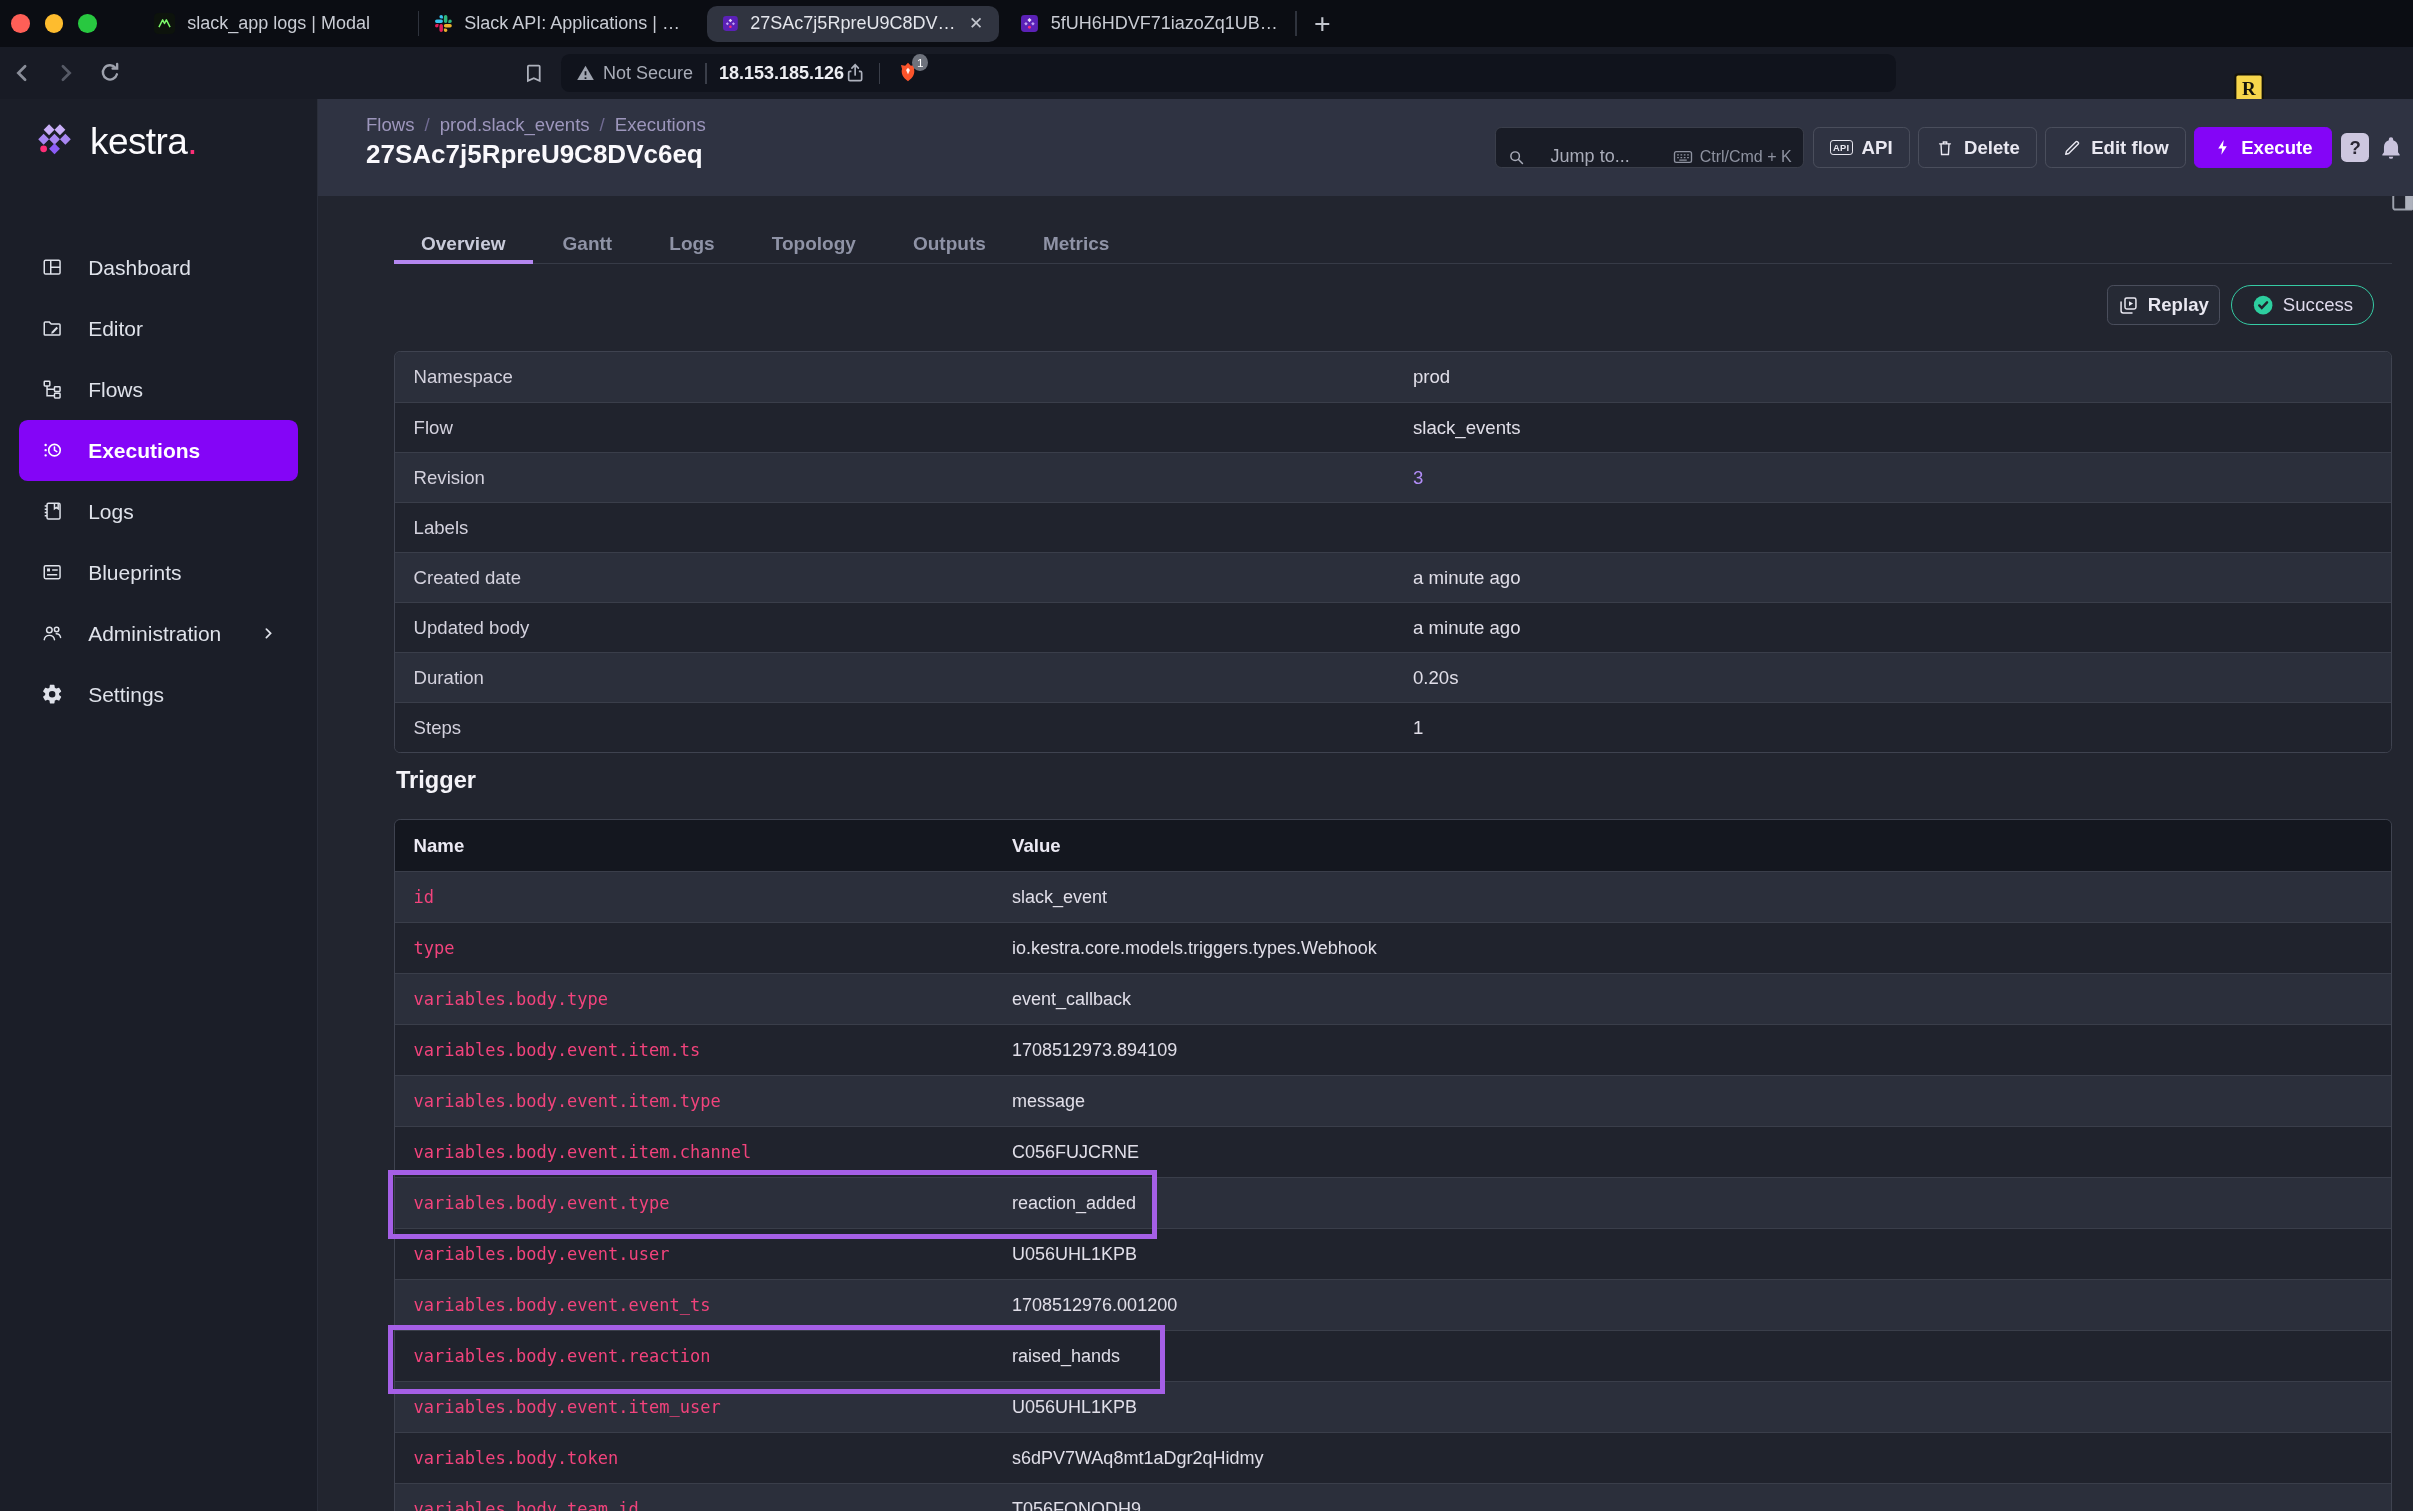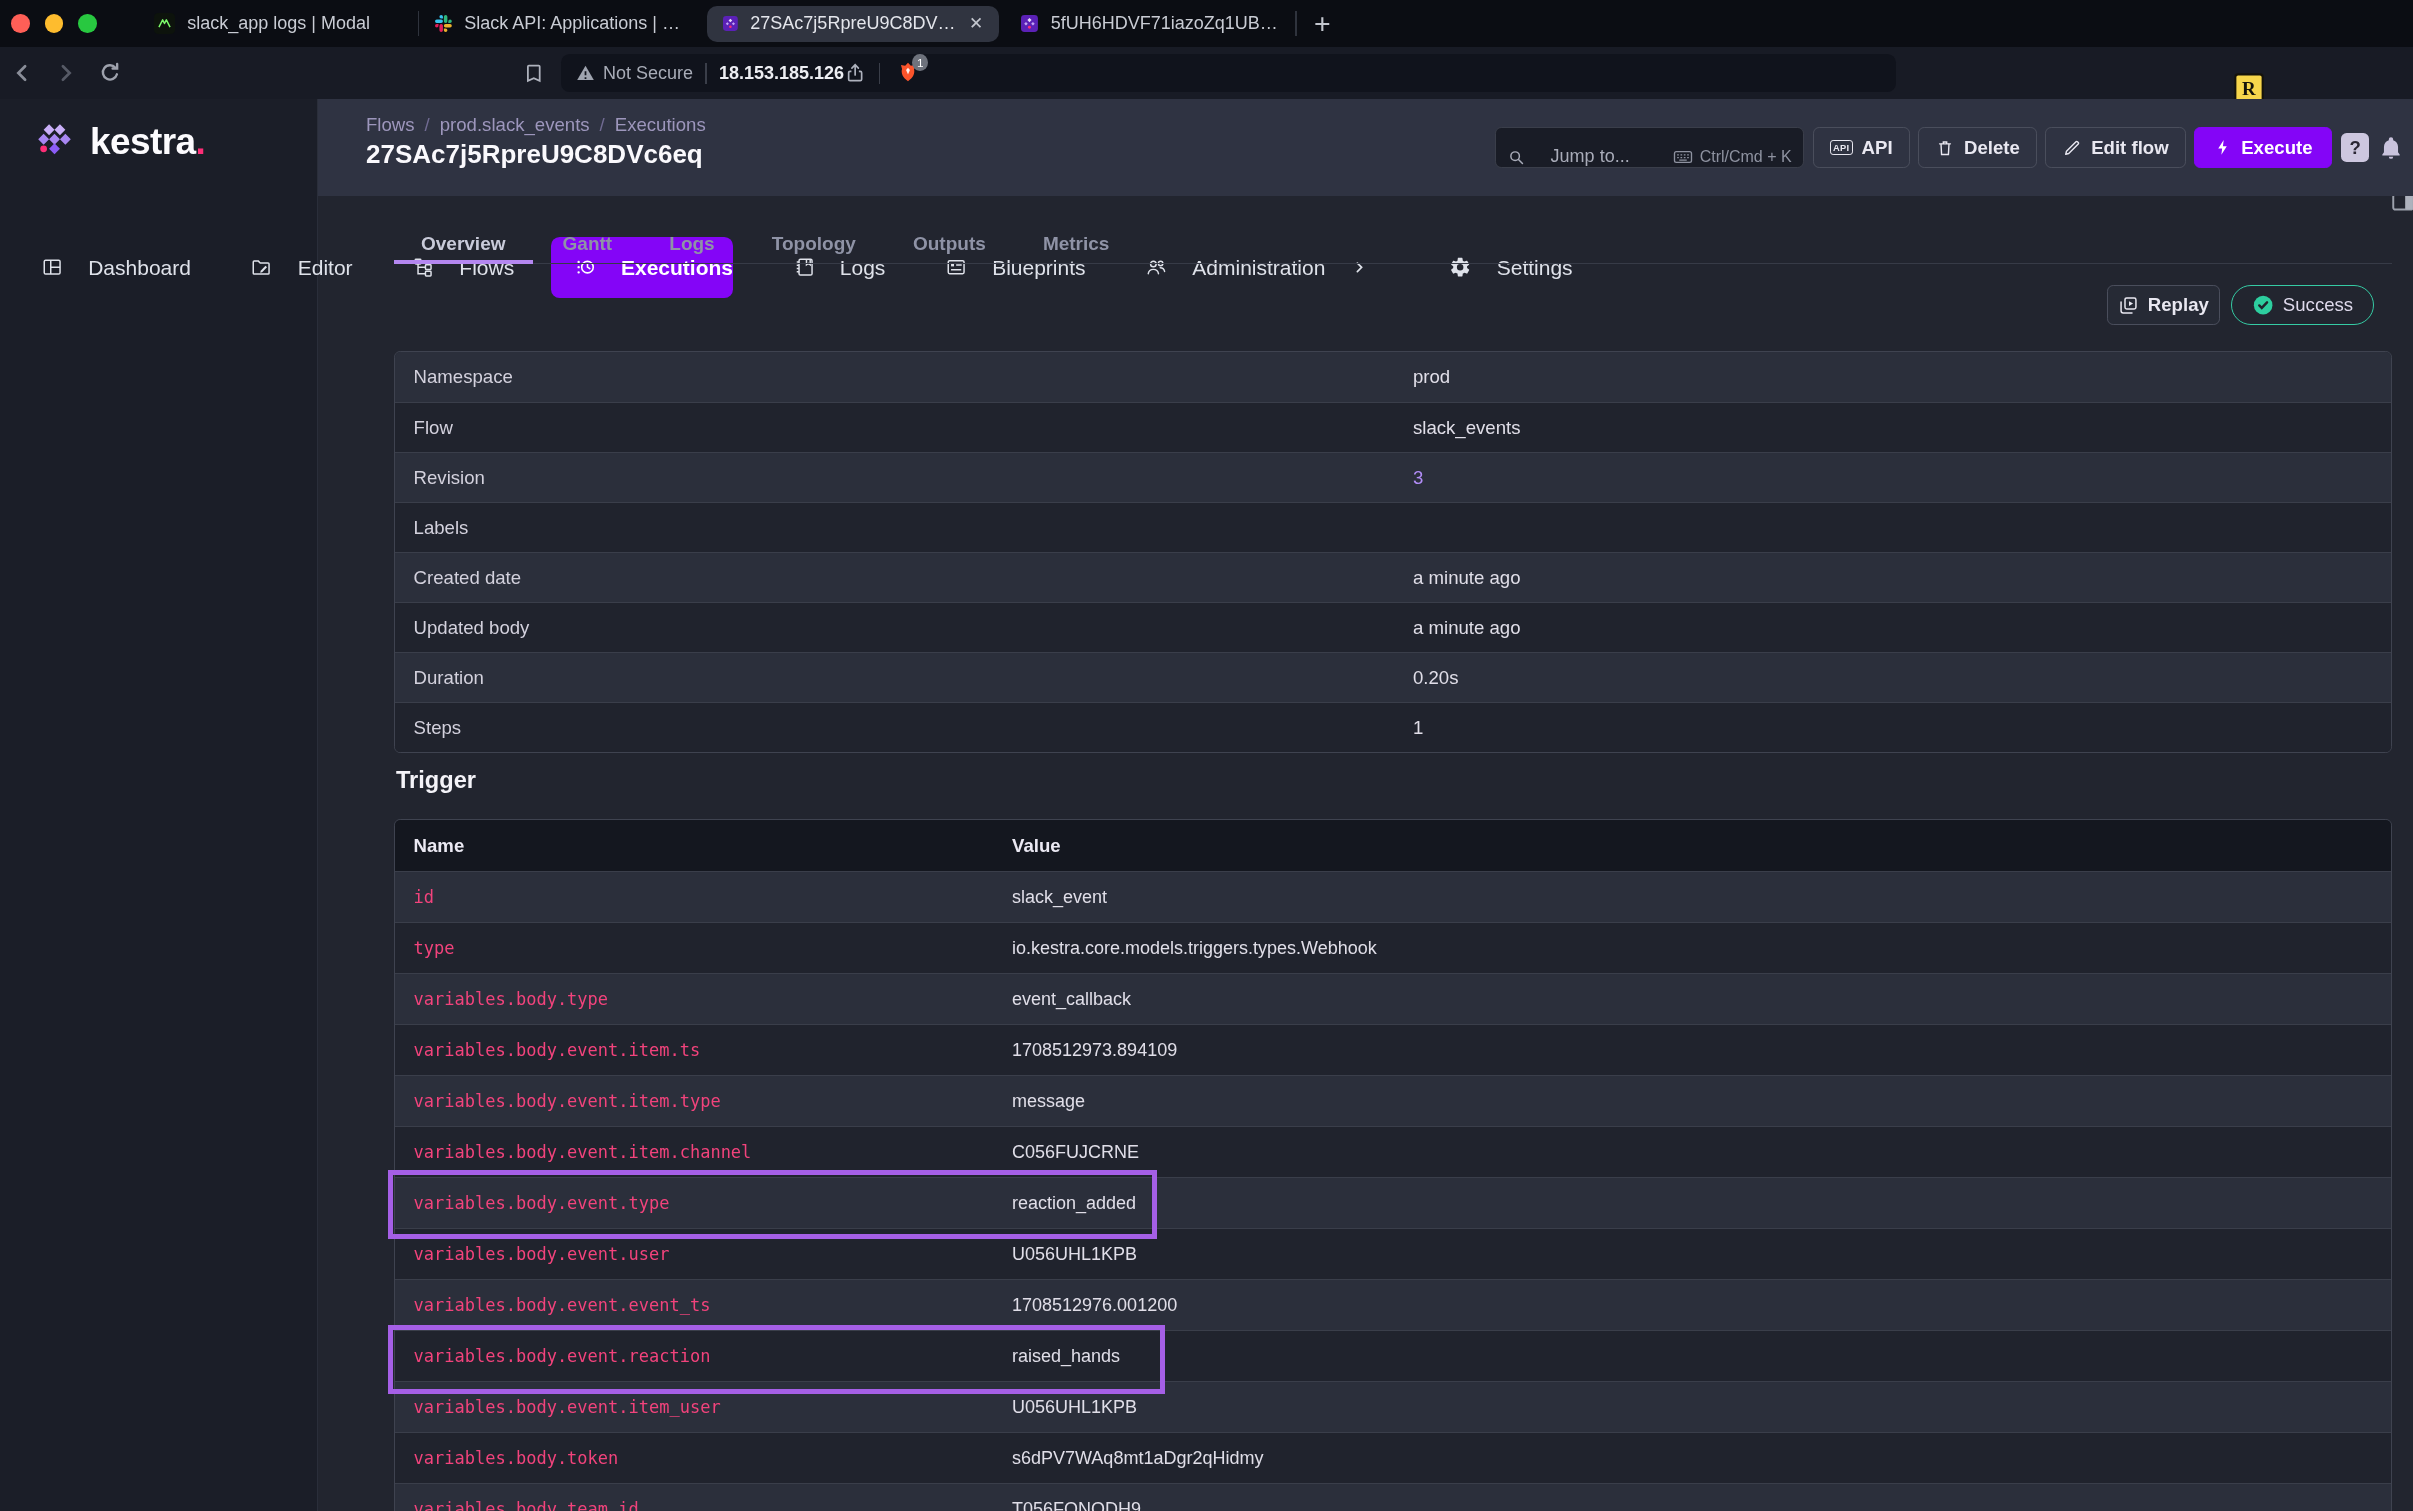--- a/index.html
+++ b/index.html
@@ -42,23 +42,23 @@
   .ext-puzzle { left:2356px; } .ext-panel { left:2390px; }
   .badge { position:absolute; min-width:16px; height:17.4px; border-radius:5px; background:#6E727C;
     color:#fff; font-size:11.8px; display:flex; align-items:center; justify-content:center; padding:0 2.5px; }
   .badge.b1 { top:-6.2px; right:-7.4px; border-radius:50%; }
   .brave-wrap { position:relative; margin-left:2.5px; }
 
   
   .sidebar { position:absolute; left:0; top:99px; width:318px; height:1412px;
     background:#1B1E28; border-right:1.2px solid #2A2E3A; }
   .logo { position:absolute; left:34px; top:23.6px; display:flex; align-items:flex-start; gap:15px; }
-  .word { font-size:37px; font-weight:700; color:#FCFBFE; letter-spacing:-0.6px; line-height:38px; }
+  .word { font-size:37px; font-weight:400; color:#FCFBFE; letter-spacing:-0.6px; line-height:38px; }
   .word .dot { color:#FD2E77; }
-  .menu { position:absolute; left:0; top:138px; right:0; display:flex; flex-direction:row; }
+  .menu { position:absolute; left:0; top:138px; right:0; display:flex; flex-direction:column; }
   .mitem { display:flex; align-items:center; gap:25px; height:61px; margin:0 18.6px; padding-left:22.3px;
     color:#DFE2EA; font-size:21px; font-weight:500; border-radius:8.7px; }
   .mitem svg { flex:none; }
   .mitem.active { background:#8405F7; color:#FFFFFF; font-weight:700; }
   .mitem .chev { margin-left:auto; margin-right:21px; }
 
   
   .content { position:absolute; left:318px; top:99px; width:2096px; height:1412px; }
   .pagehead { position:absolute; left:0; top:0; width:2096px; height:97px; background:#2F3342; }
   .crumbs { position:absolute; left:48px; top:15px; font-size:18.6px; color:#9D96BC; display:flex; gap:10px; }

